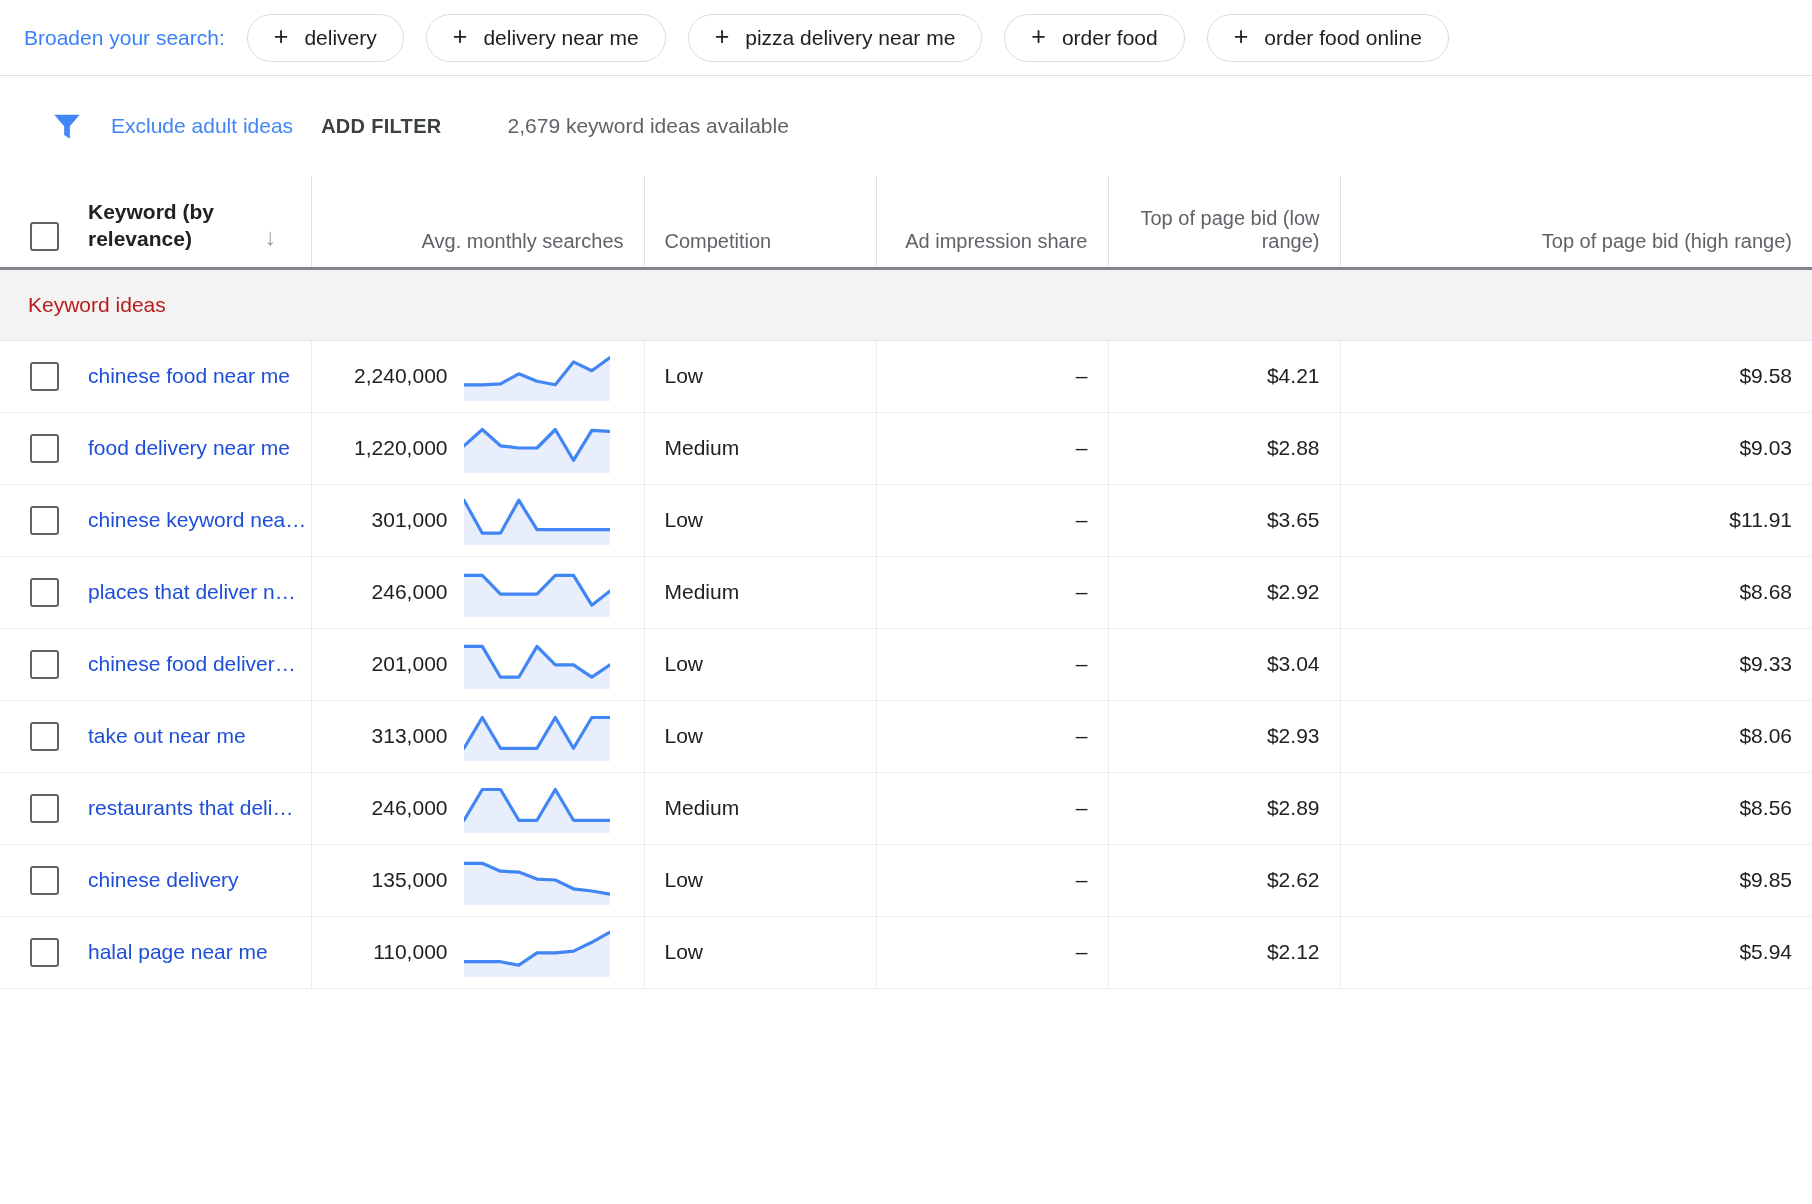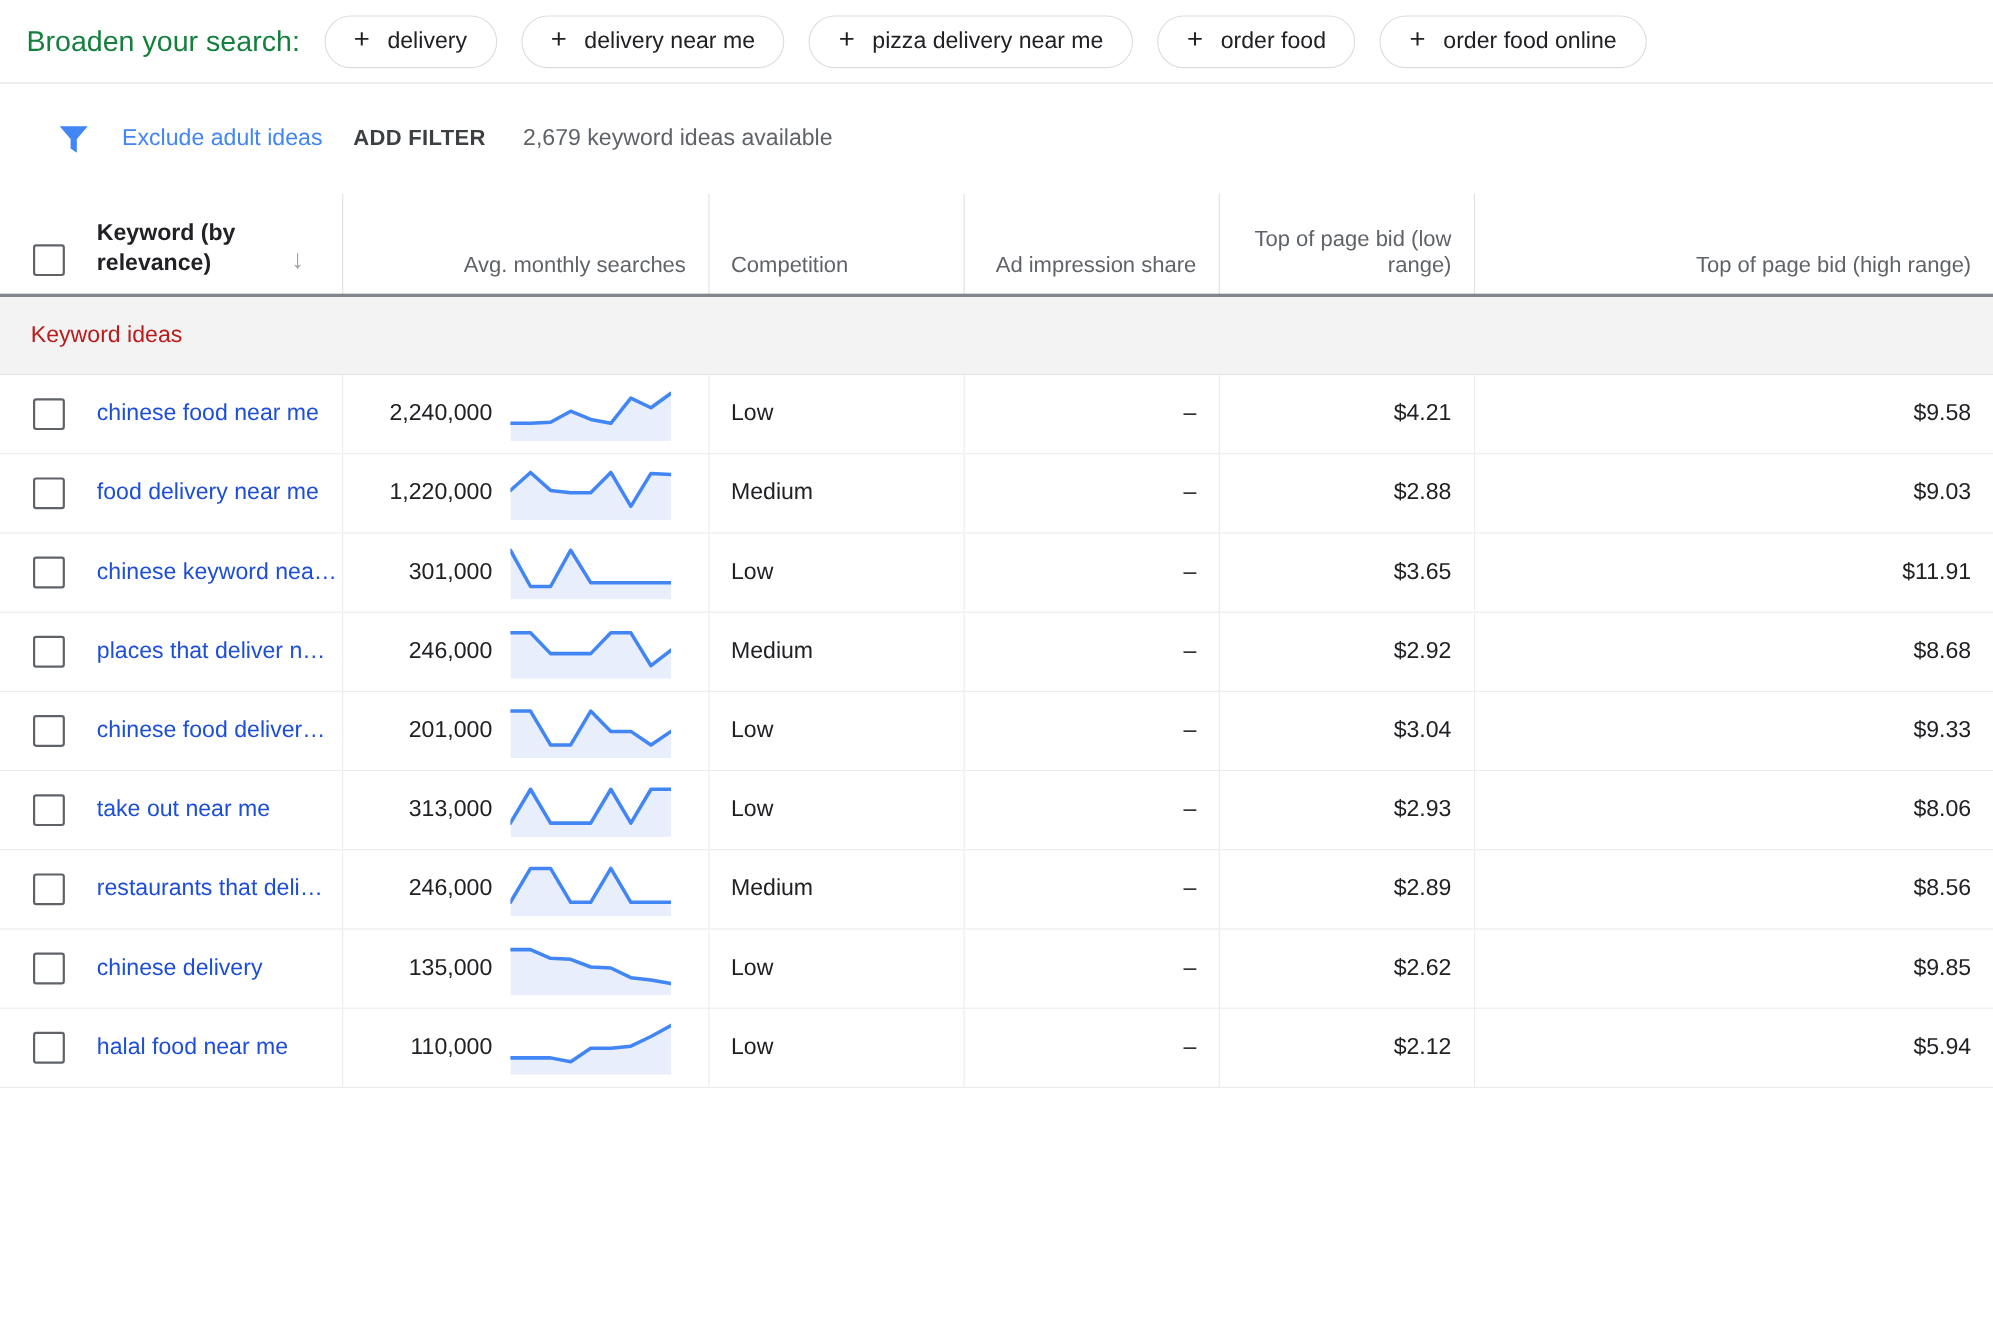--- a/index.html
+++ b/index.html
@@ -15,22 +15,22 @@
   
   .broaden-bar {
     height: 76px;
     display: flex;
     align-items: center;
     padding: 0 24px;
     border-bottom: 1px solid #e0e0e0;
     gap: 22px;
   }
   .broaden-label {
-    font-size: 26px;
-    color: #15803d;
+    font-size: 21px;
+    color: #3b82f6;
     white-space: nowrap;
   }
   .chip {
     display: inline-flex;
     align-items: center;
     gap: 16px;
     height: 48px;
     padding: 0 26px;
     border: 1px solid #dadce0;
     border-radius: 24px;
@@ -78,20 +78,21 @@
     font-weight: 700;
     letter-spacing: 0.3px;
     cursor: pointer;
     margin-right: 34px;
     white-space: nowrap;
   }
   .ideas-count {
     font-size: 21px;
     color: #5f6368;
     white-space: nowrap;
+    margin-left: 32px;
   }
 
   
   .table-wrap { width: 1812px; }
   table.kw {
     width: 1812px;
     border-collapse: collapse;
     table-layout: fixed;
   }
   table.kw col.c-kw   { width: 311px; }
@@ -473,21 +474,21 @@
           <td class="dash">–</td>
           <td class="num">$2.62</td>
           <td class="num">$9.85</td>
         </tr>
         <tr class="data-row">
           <td class="kw-cell">
             <div class="kw-inner">
               <span class="kw-cb-cell">
                 <span class="checkbox"></span>
               </span>
-              <span class="kw-text">halal food near me</span>
+              <span class="kw-text">halal page near me</span>
             </div>
           </td>
           <td class="avg-cell">
             <div class="avg-inner">
               <span class="avg-num">110,000</span>
               <svg class="spark" viewBox="0 0 146 50" preserveAspectRatio="none">
                 <polygon points="0.0,34.7 18.3,34.7 36.5,34.7 54.8,38.2 73.0,25.9 91.3,25.9 109.5,24.1 127.8,15.3 146.0,5.2 146,50 0,50" fill="#e8eefc"></polygon>
                 <polyline points="0.0,34.7 18.3,34.7 36.5,34.7 54.8,38.2 73.0,25.9 91.3,25.9 109.5,24.1 127.8,15.3 146.0,5.2" fill="none" stroke="#4285f4" stroke-width="3.2" stroke-linejoin="round" stroke-linecap="round" vector-effect="non-scaling-stroke"></polyline>
               </svg>
             </div>

